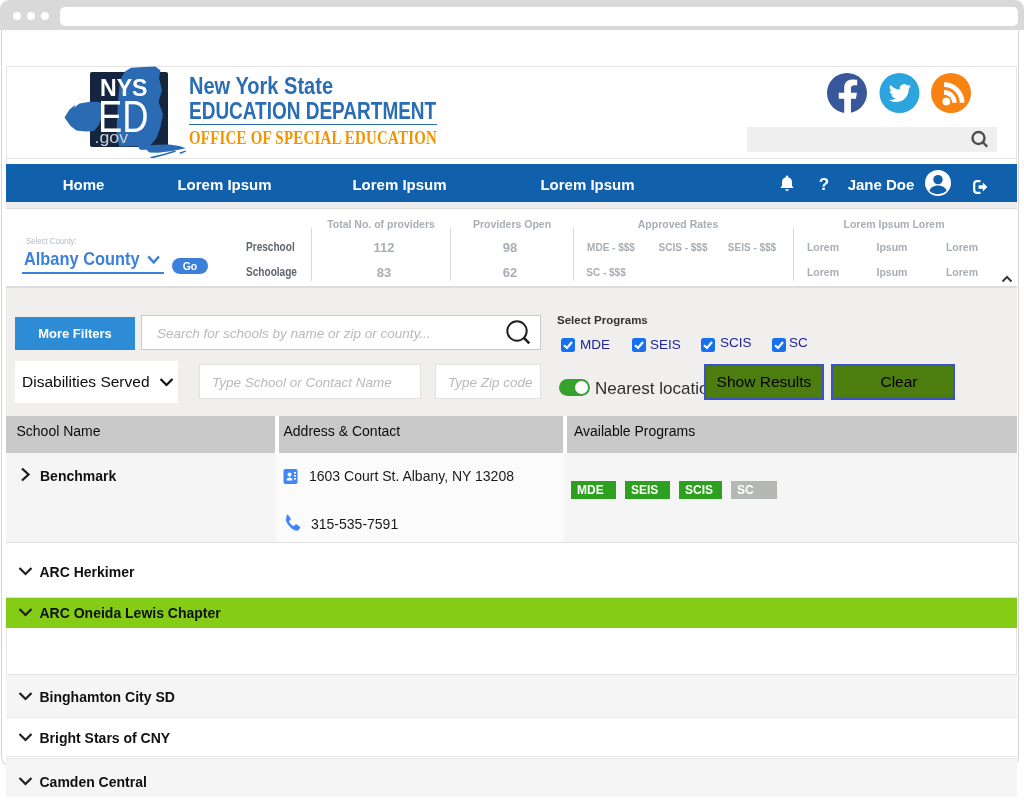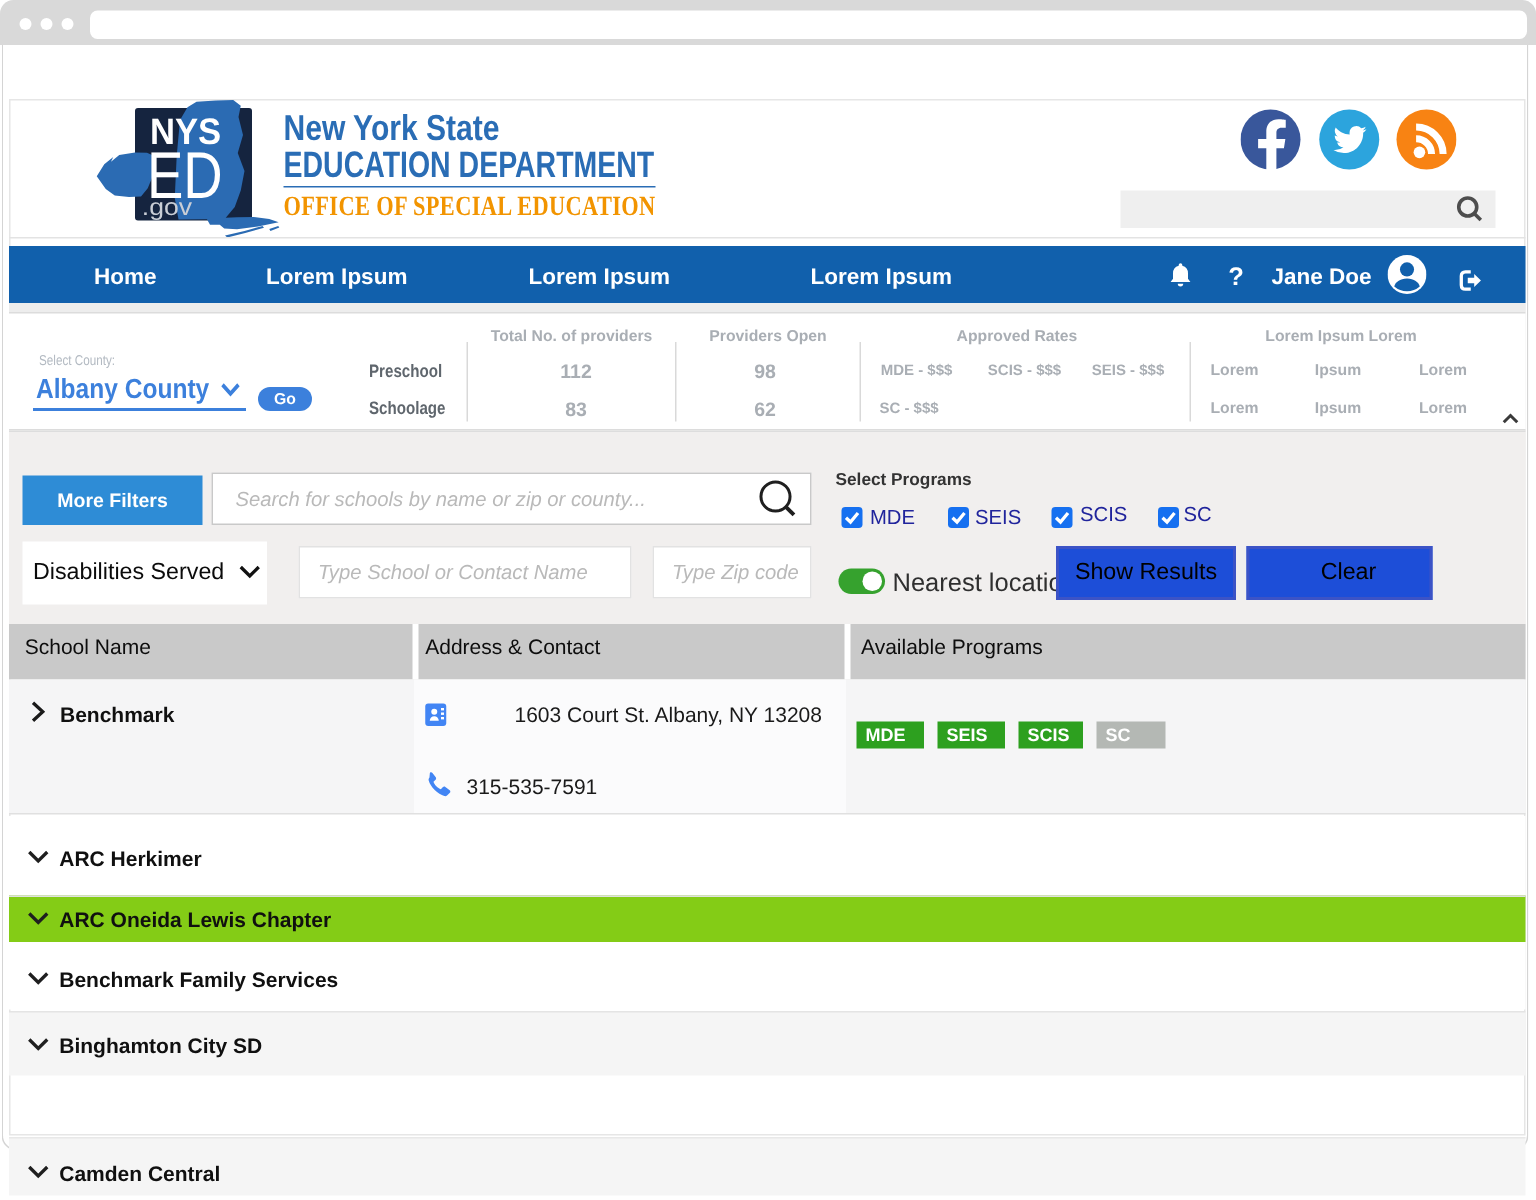--- a/index.html
+++ b/index.html
@@ -47,21 +47,21 @@
   #inp2{position:absolute;left:193px;top:76px;width:222px;height:35px;background:#fff;
       border:1px solid #e2e2e2;line-height:33px;padding-left:12px;}
   #inp3{position:absolute;left:429px;top:76px;width:106px;height:35px;background:#fff;
       border:1px solid #e2e2e2;line-height:33px;padding-left:12px;}
   #selprog{position:absolute;left:538px;top:26px;font-weight:bold;font-size:11.5px;color:#333;margin-left:13px;}
   .cb{position:absolute;top:50px;width:14px;height:14px;background:#1670f0;border-radius:2.5px;}
   .cblbl{position:absolute;font-size:13.5px;color:#20249c;}
   #toggle{position:absolute;left:553px;top:91px;width:31px;height:17px;border-radius:9px;background:#36a22e;}
   #knob{position:absolute;right:2px;top:2px;width:13px;height:13px;border-radius:50%;background:#fff;}
   #nearest{position:absolute;left:589px;top:91px;font-size:17px;color:#2f2f2f;}
-  .bigbtn{position:absolute;top:76px;height:36px;background:#1d4ed8;border:2px solid #3c53c6;
+  .bigbtn{position:absolute;top:76px;height:36px;background:#4d7c0f;border:2px solid #3c53c6;
       font-size:15.5px;color:#000;text-align:center;line-height:32px;}
   
   #thead{left:6px;top:416px;width:1011px;height:37px;background:#c9c9c9;}
   .thx{position:absolute;top:-3px;line-height:37px;font-weight:normal;font-size:14px;color:#0d0d0d;}
   .tdiv{position:absolute;top:0;width:4px;height:37px;background:#fff;}
   #row1{left:6px;top:453px;width:1011px;height:90px;border-bottom:1px solid #e0e0e0;}
   .r1c{position:absolute;top:0;height:89px;}
   .badge{position:absolute;top:28px;height:18px;color:#fff;font-weight:bold;font-size:12px;
       line-height:18px;padding-left:6px;}
   
@@ -260,21 +260,21 @@
     </svg>
     <span style="position:absolute;left:34px;top:14.5px;font-weight:bold;font-size:14px;color:#101010;">Benchmark</span>
     <svg width="16" height="17" viewBox="0 0 16 17" style="position:absolute;left:277px;top:15px;">
       <rect x="0.5" y="1" width="14" height="15" rx="2" fill="#4285f4"></rect>
       <circle cx="6.5" cy="6.5" r="2" fill="#fff"></circle>
       <path d="M3.5 12.5c0-1.8 1.3-3 3-3s3 1.2 3 3z" fill="#fff"></path>
       <rect x="11" y="4" width="2" height="1.6" fill="#fff"></rect>
       <rect x="11" y="7" width="2" height="1.6" fill="#fff"></rect>
       <rect x="11" y="10" width="2" height="1.6" fill="#fff"></rect>
     </svg>
-    <span style="position:absolute;left:303px;top:15px;font-size:14px;color:#1a1a1a;margin-left:34px;">1603 Court St. Albany, NY 13208</span>
+    <span style="position:absolute;left:303px;top:15px;font-size:14px;color:#1a1a1a;">1603 Court St. Albany, NY 13208</span>
     <svg width="18" height="19" viewBox="0 0 18 19" style="position:absolute;left:277px;top:61px;">
       <path fill="#4285f4" d="M3.6 1.2c.5-.5 1.3-.4 1.7.1l2.2 2.9c.4.5.3 1.2-.1 1.6L6 7.2c.3 1 1 2.1 1.9 3s2 1.6 3 1.9l1.4-1.4c.4-.4 1.1-.5 1.6-.1l2.9 2.2c.5.4.6 1.2.1 1.7l-1.7 1.7c-.5.5-1.3.7-2 .5-2.1-.6-4.4-2-6.4-4s-3.4-4.3-4-6.4c-.2-.7 0-1.5.5-2z"></path>
     </svg>
     <span style="position:absolute;left:305px;top:63px;font-size:14px;color:#1a1a1a;">315-535-7591</span>
     <div class="badge" style="left:565px;width:45px;background:#2da01f;">MDE</div>
     <div class="badge" style="left:619px;width:45px;background:#2da01f;">SEIS</div>
     <div class="badge" style="left:673px;width:43px;background:#2da01f;">SCIS</div>
     <div class="badge" style="left:725px;width:46px;background:#b4b8b4;">SC</div>
   </div>
 
@@ -283,32 +283,32 @@
         <path d="M1.5 1 7.5 7 13.5 1" fill="none" stroke="#1f1f1f" stroke-width="2.2"></path>
       </svg>
     <span class="alabel" style="top:20px;">ARC Herkimer</span>
   </div>
   <div class="arow" style="top:597px;height:31px;background:#84cc16;border-top:1px solid #e0e0e0;">
     <svg class="achev" width="15" height="9" viewBox="0 0 15 9" style="top:9.5px;">
         <path d="M1.5 1 7.5 7 13.5 1" fill="none" stroke="#1f1f1f" stroke-width="2.2"></path>
       </svg>
     <span class="alabel" style="top:6.5px;">ARC Oneida Lewis Chapter</span>
   </div>
-  <div class="arow" style="top:628px;height:45px;background:#fff;">
-    <svg class="achev" width="15" height="9" viewBox="0 0 15 9" style="top:19.5px;">
-        <path d="M1.5 1 7.5 7 13.5 1" fill="none" stroke="#1f1f1f" stroke-width="2.2"></path>
-      </svg>
-    <span class="alabel" style="top:16.5px;">Benchmark Family Services</span>
-  </div>
   <div class="arow" style="top:674px;height:43px;background:#f5f5f5;border-top:1px solid #e4e4e4;">
     <svg class="achev" width="15" height="9" viewBox="0 0 15 9" style="top:17px;">
         <path d="M1.5 1 7.5 7 13.5 1" fill="none" stroke="#1f1f1f" stroke-width="2.2"></path>
       </svg>
     <span class="alabel" style="top:14px;">Binghamton City SD</span>
   </div>
+  <div class="arow" style="top:717px;height:39px;background:#fff;border-top:1px solid #e8e8e8;">
+    <svg class="achev" width="15" height="9" viewBox="0 0 15 9" style="top:15px;">
+        <path d="M1.5 1 7.5 7 13.5 1" fill="none" stroke="#1f1f1f" stroke-width="2.2"></path>
+      </svg>
+    <span class="alabel" style="top:12px;">Bright Stars of CNY</span>
+  </div>
   <div class="arow" style="top:758px;height:39px;background:#f5f5f5;border-top:1px solid #e8e8e8;">
     <svg class="achev" width="15" height="9" viewBox="0 0 15 9" style="top:18px;">
         <path d="M1.5 1 7.5 7 13.5 1" fill="none" stroke="#1f1f1f" stroke-width="2.2"></path>
       </svg>
     <span class="alabel" style="top:15px;">Camden Central</span>
   </div>
 
 </div>
 
 </body></html>

